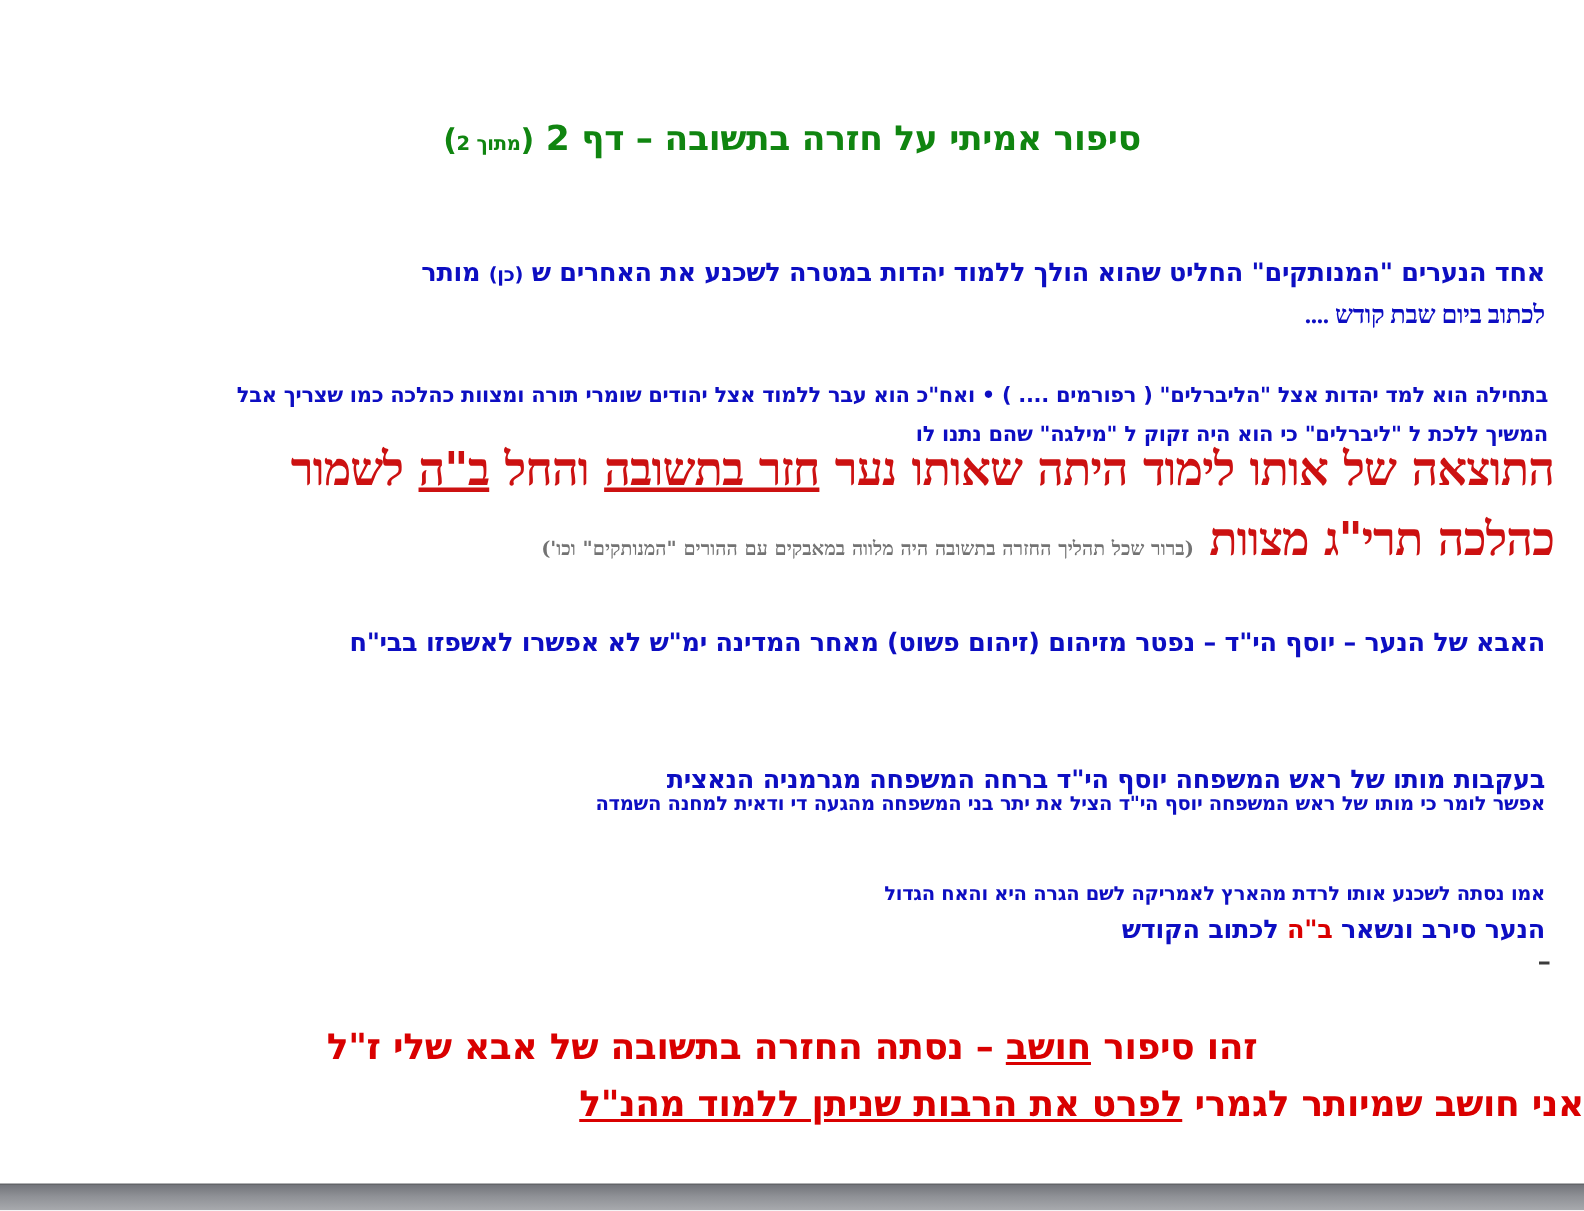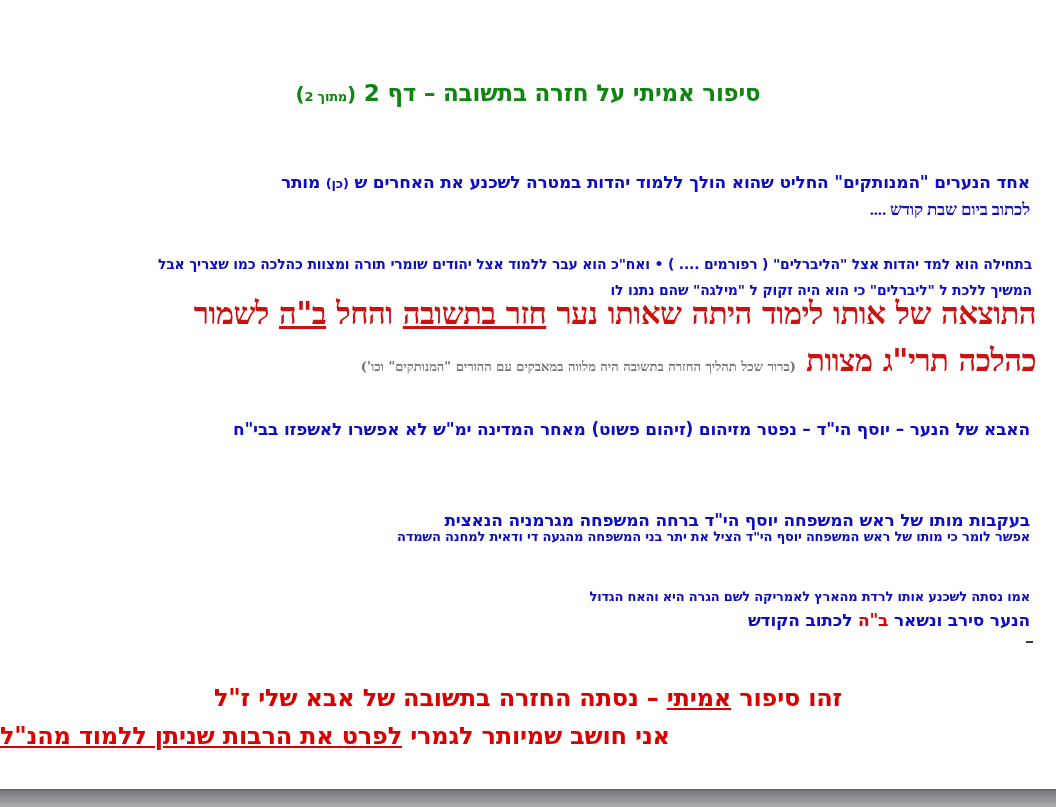--- a/index.html
+++ b/index.html
@@ -49,21 +49,21 @@
   }
   .r2-blue{
     font-family:"DejaVu Serif", serif;
     font-size:13px;font-weight:bold;color:#737373;
     letter-spacing:0;
   }
   .u{text-decoration:underline;}
   .red-inline{color:#d90000;}
   
   .l-c1{top:684px;left:0;right:0;text-align:center;}
-  .l-c2{top:722px;left:0;right:0;text-align:left;}
+  .l-c2{top:722px;left:0;right:0;text-align:right;}
   .red-bold{font-size:24px;font-weight:bold;color:#d90000;}
   
   .stray-mark{
     position:absolute;top:641px;right:23px;
     width:7px;height:2px;background:#3c3c3c;
   }
   .bottom-band{
     position:absolute;left:0;right:0;bottom:0;height:17px;
     border-top:1px solid #636569;
     background:linear-gradient(180deg,#73757b 0%,#8f9196 45%,#a8aaae 100%);
@@ -99,21 +99,21 @@
   <div class="line l-p5b blue sz13">אפשר לומר כי מותו של ראש המשפחה יוסף הי"ד הציל את יתר בני המשפחה מהגעה די ודאית למחנה השמדה</div>
 
   <div class="line l-p6b blue sz13">אמו נסתה לשכנע אותו לרדת מהארץ לאמריקה לשם הגרה היא והאח הגדול</div>
   <div class="line l-p6c blue sz17">
     <span>הנער סירב ונשאר </span><span class="red-inline">ב"ה</span><span> לכתוב הקודש</span>
   </div>
 
   <div class="stray-mark"></div>
 
   <div class="line l-c1 red-bold">
-    <span>זהו סיפור </span><span class="u">אמיתי</span><span> – נסתה החזרה בתשובה של אבא שלי ז"ל</span>
+    <span>זהו סיפור </span><span class="u">חושב</span><span> – נסתה החזרה בתשובה של אבא שלי ז"ל</span>
   </div>
   <div class="line l-c2 red-bold">
     <span>אני חושב שמיותר לגמרי </span><span class="u">לפרט את הרבות שניתן ללמוד מהנ"ל</span>
   </div>
 
   <div class="bottom-band"></div>
 
 </div>
 
 </body></html>

